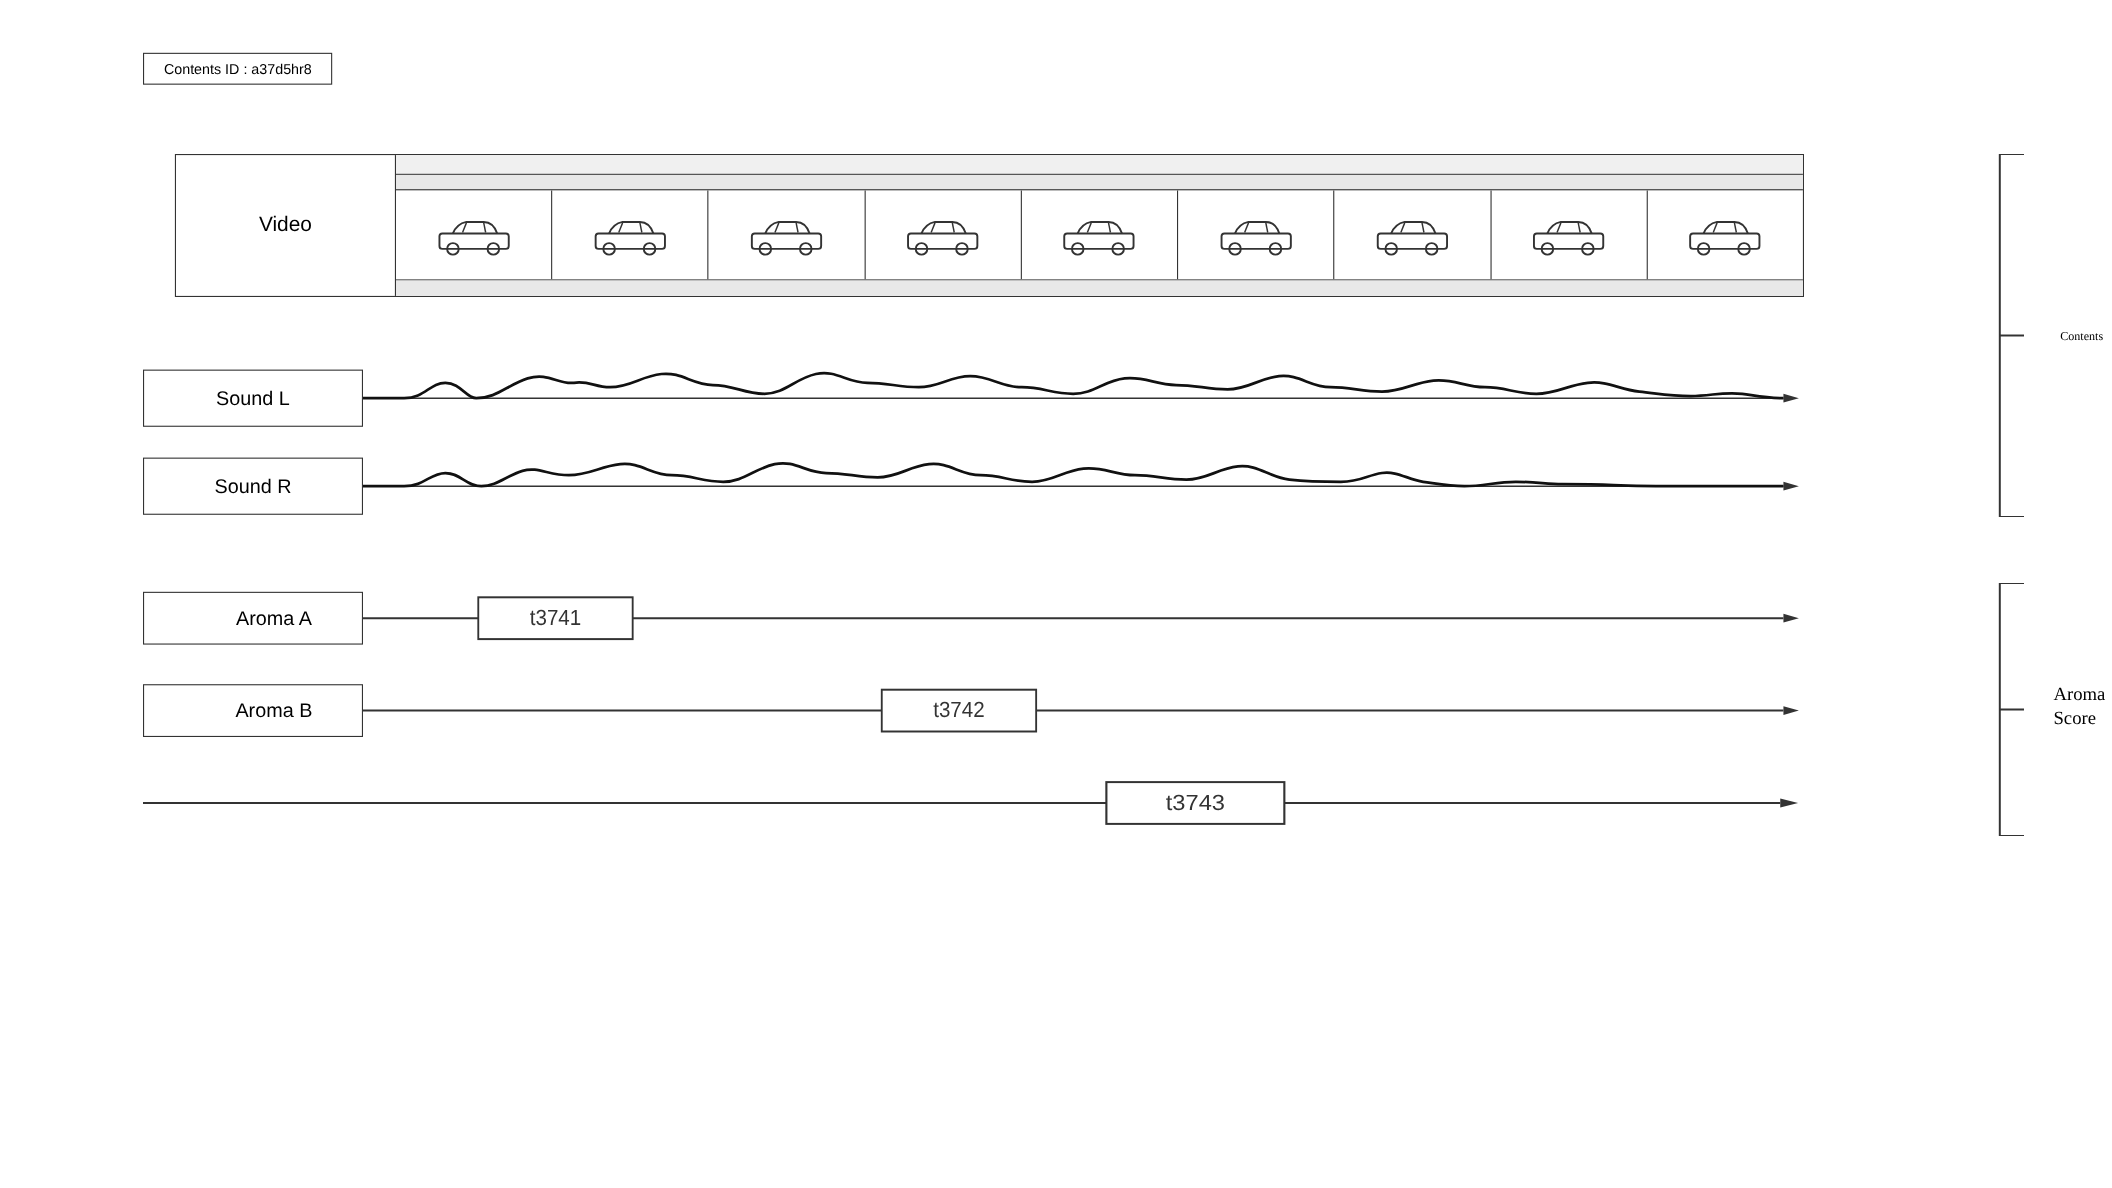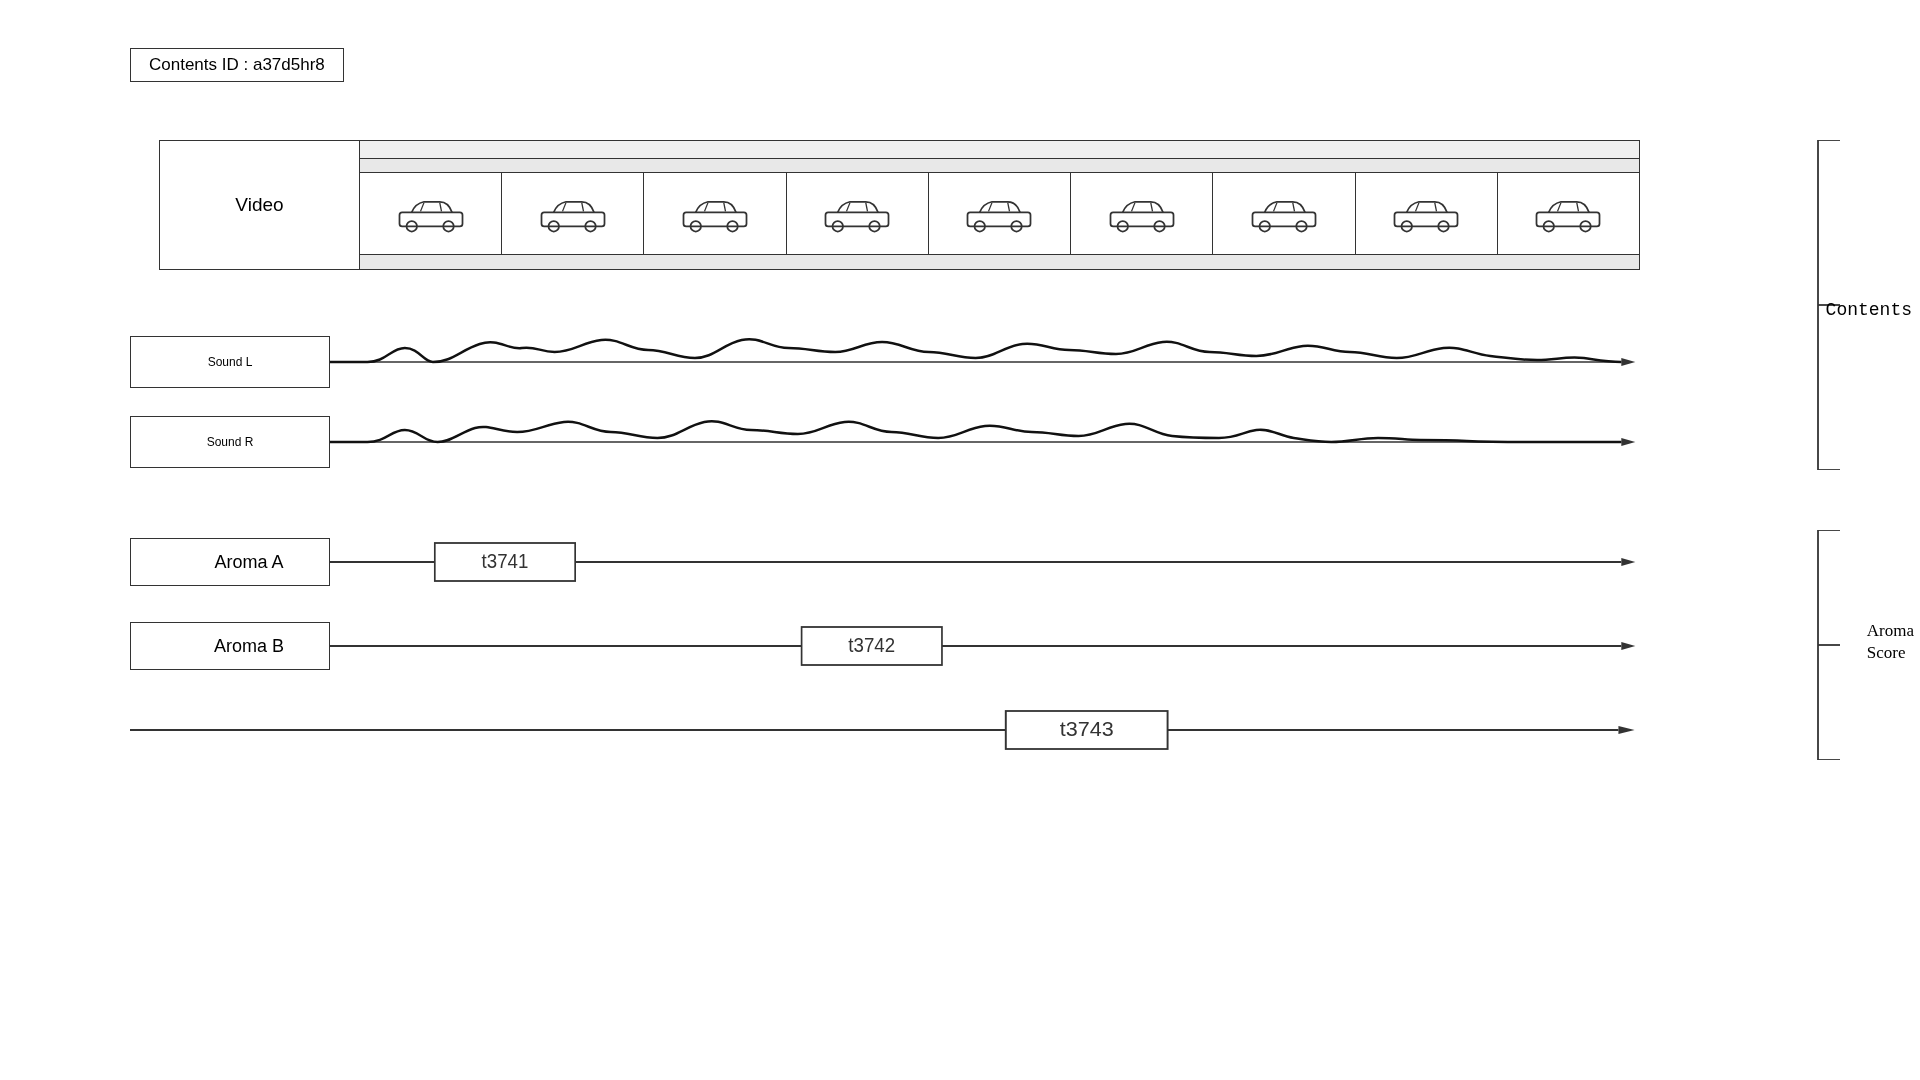--- a/index.html
+++ b/index.html
@@ -20,21 +20,21 @@
       height: 1080px;
     }
 
     
     .contents-id-box {
       position: absolute;
       top: 48px;
       left: 130px;
       border: 1.5px solid #333;
       padding: 6px 18px;
-      font-size: 17px;
+      font-size: 13px;
       white-space: nowrap;
       background: #fff;
     }
 
     
     .video-section {
       position: absolute;
       top: 140px;
       left: 130px;
       right: 280px;
@@ -121,21 +121,21 @@
     }
 
     .sound-label-box {
       width: 200px;
       min-width: 200px;
       height: 52px;
       border: 1.5px solid #333;
       display: flex;
       align-items: center;
       justify-content: center;
-      font-size: 12px;
+      font-size: 18px;
       background: #fff;
     }
 
     .sound-wave-container {
       flex: 1;
       height: 64px;
       position: relative;
       display: flex;
       align-items: center;
     }
@@ -431,21 +431,21 @@
   <svg style="position:absolute; right:55px; top:140px;" width="55" height="330" viewBox="0 0 55 330">
 
     <line x1="8" y1="0" x2="8" y2="330" stroke="#333" stroke-width="1.8"></line>
 
     <line x1="8" y1="0" x2="30" y2="0" stroke="#333" stroke-width="1.8"></line>
 
     <line x1="8" y1="330" x2="30" y2="330" stroke="#333" stroke-width="1.8"></line>
 
     <line x1="8" y1="165" x2="30" y2="165" stroke="#333" stroke-width="1.8"></line>
   </svg>
-  <div style="position:absolute; right:8px; top:300px; font-size:18px; font-family:Liberation Mono, monospace;">
+  <div style="position:absolute; right:8px; top:300px; font-size:11px; font-family:Liberation Serif, serif;">
     <span>Contents</span>
   </div>
 
   <svg style="position:absolute; right:55px; top:530px;" width="55" height="230" viewBox="0 0 55 230">
     <line x1="8" y1="0" x2="8" y2="230" stroke="#333" stroke-width="1.8"></line>
     <line x1="8" y1="0" x2="30" y2="0" stroke="#333" stroke-width="1.8"></line>
     <line x1="8" y1="230" x2="30" y2="230" stroke="#333" stroke-width="1.8"></line>
     <line x1="8" y1="115" x2="30" y2="115" stroke="#333" stroke-width="1.8"></line>
   </svg>
   <div style="position:absolute; right:6px; top:620px; font-size:17px; font-family:Liberation Serif, serif; line-height:1.3;">

